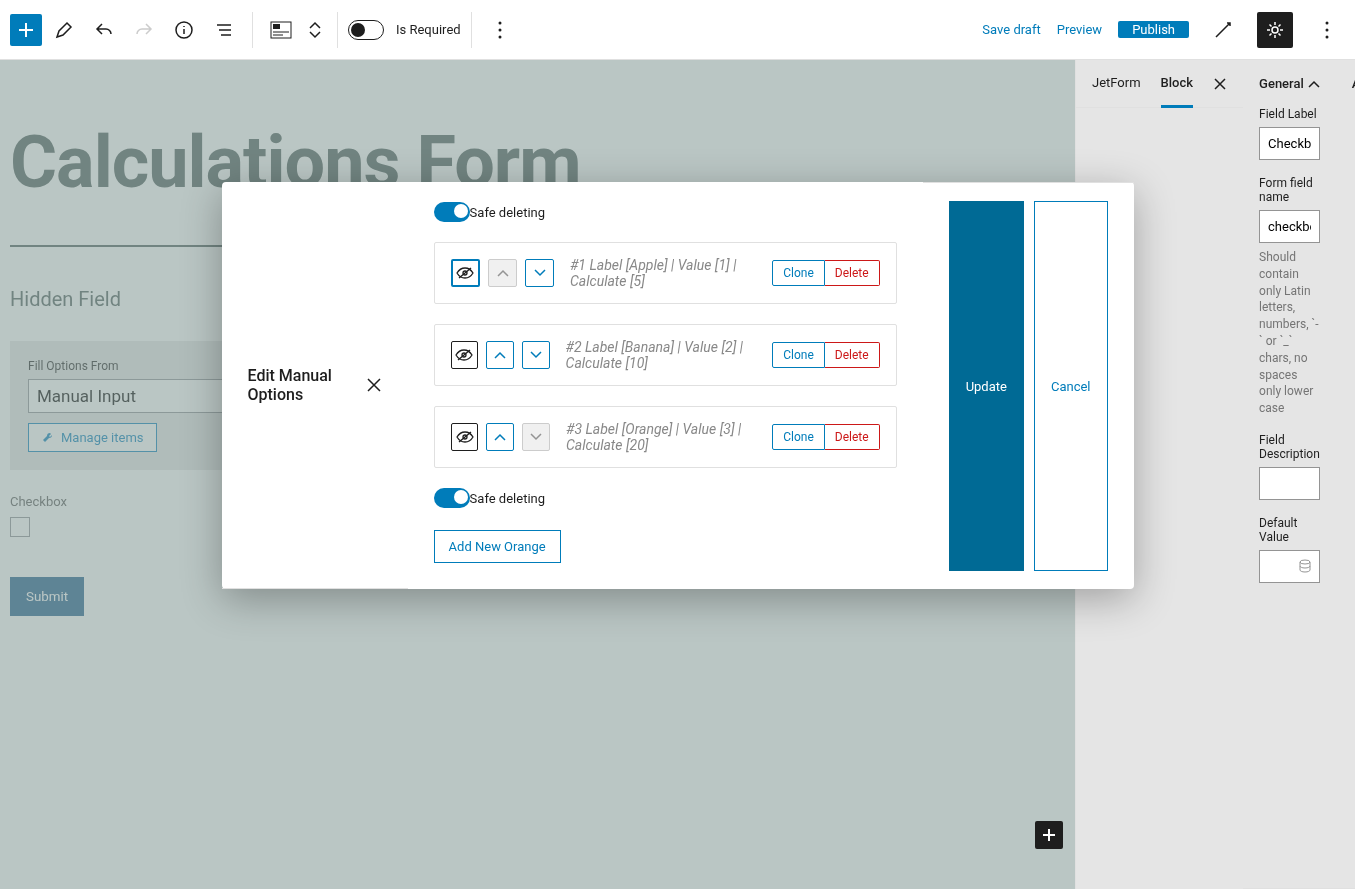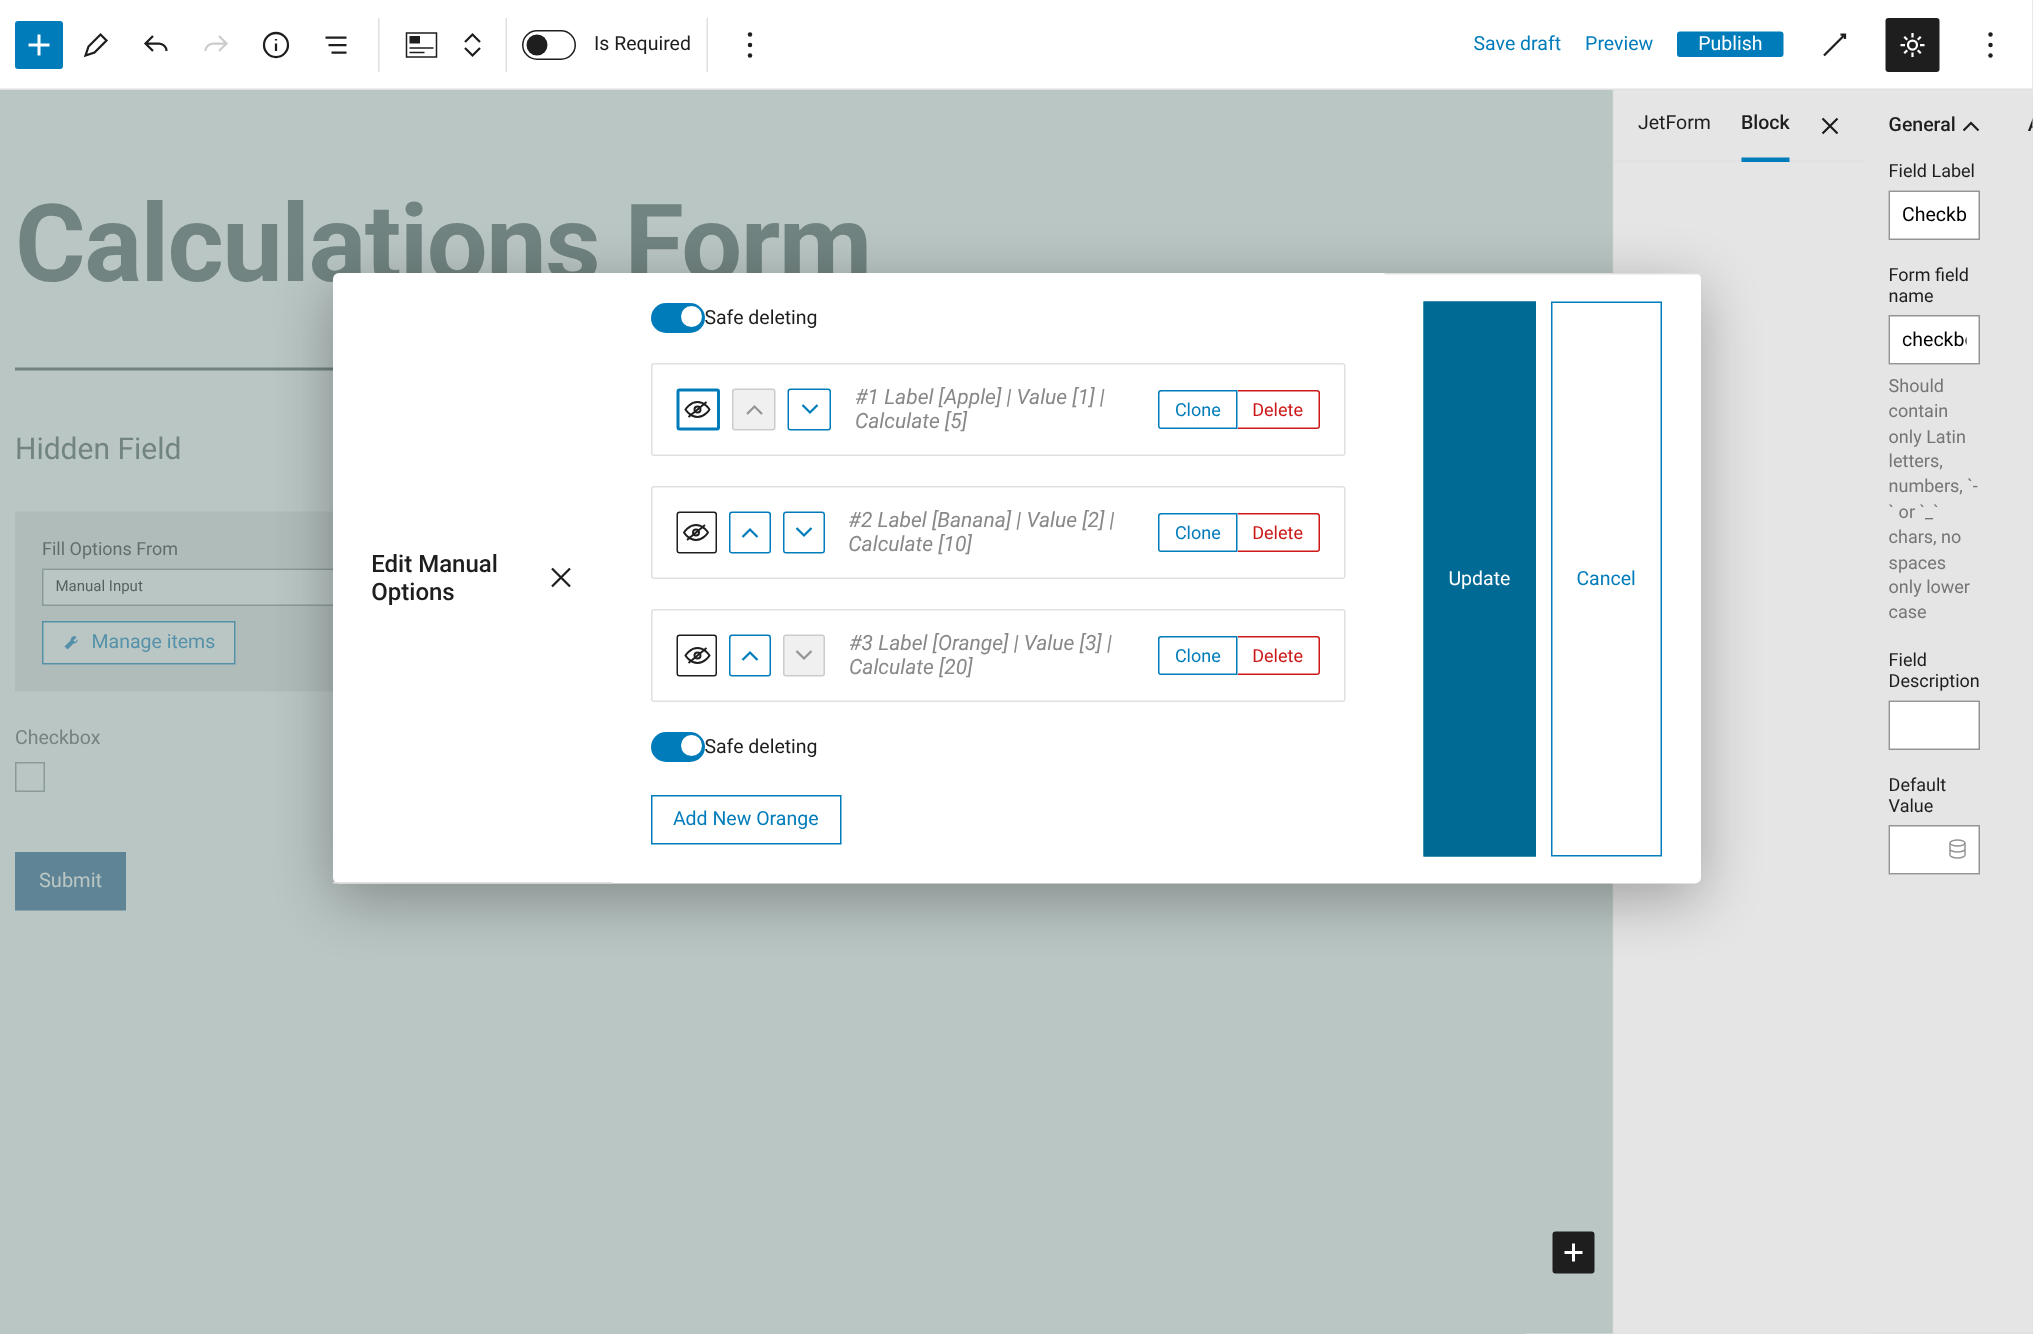--- a/index.html
+++ b/index.html
@@ -14,21 +14,21 @@
 .link-btn{color:#007cba;cursor:pointer}
 .publish-btn{background:#007cba;color:#ffffff;padding:1px 14px;border-radius:2px;cursor:pointer}
 .gear-btn{width:36px;height:36px;background:#1e1e1e;color:#fff;display:flex;align-items:center;justify-content:center;border-radius:2px}
 .main{display:flex;height:829px}
 .canvas{flex:1;background:#8ea7a2;padding:0;overflow:auto;position:relative}
 .canvas-inner{background:#fff;margin:0;min-height:100%;padding:60px 200px 40px 10px;position:relative}
 .page-title{font-size:72px;font-weight:700;color:#4a5a57;letter-spacing:-1px;margin-bottom:40px;border-bottom:2px solid #4a5a57;padding-bottom:40px;white-space:nowrap}
 .hidden-field{font-size:20px;color:#4a5a57;margin:40px 0 30px}
 .fill-opt{background:#e5e5e5;padding:18px;width:340px}
 .fill-label{font-size:12px;margin-bottom:6px}
-.fill-select{width:100%;padding:6px 8px;border:1px solid #8c8f94;background:#fff;margin-bottom:10px;font-size:10px}
+.fill-select{width:100%;padding:6px 8px;border:1px solid #8c8f94;background:#fff;margin-bottom:10px;font-size:17px}
 .manage-btn{display:flex;align-items:center;gap:6px;padding:6px 12px;border:1px solid #007cba;color:#007cba;background:#fff;font-size:13px;cursor:pointer}
 .cb-label{font-size:13px;margin:24px 0 8px;color:#555}
 .cb-box{width:20px;height:20px;border:1px solid #8c8f94;background:#fff}
 .submit-btn{background:#1a5a8a;color:#fff;padding:12px 16px;margin-top:40px;border:none;cursor:pointer}
 .add-block{position:absolute;right:12px;bottom:40px;width:28px;height:28px;background:#1e1e1e;color:#fff;display:flex;align-items:center;justify-content:center;border-radius:2px}
 .overlay-shade{position:absolute;inset:0;background:rgba(140,160,156,0.6);pointer-events:none}
 .sidebar{width:280px;background:#e5e5e5;border-left:1px solid #e0e0e0;display:flex;}
 .sb-tabs{display:flex;border-bottom:1px solid #e0e0e0;height:48px;align-items:center;padding:0 16px;gap:20px;position:relative}
 .sb-tab{height:48px;display:flex;align-items:center;font-size:13px;cursor:pointer;border-bottom:3px solid transparent}
 .sb-tab.active{border-bottom-color:#007cba;font-weight:500}

